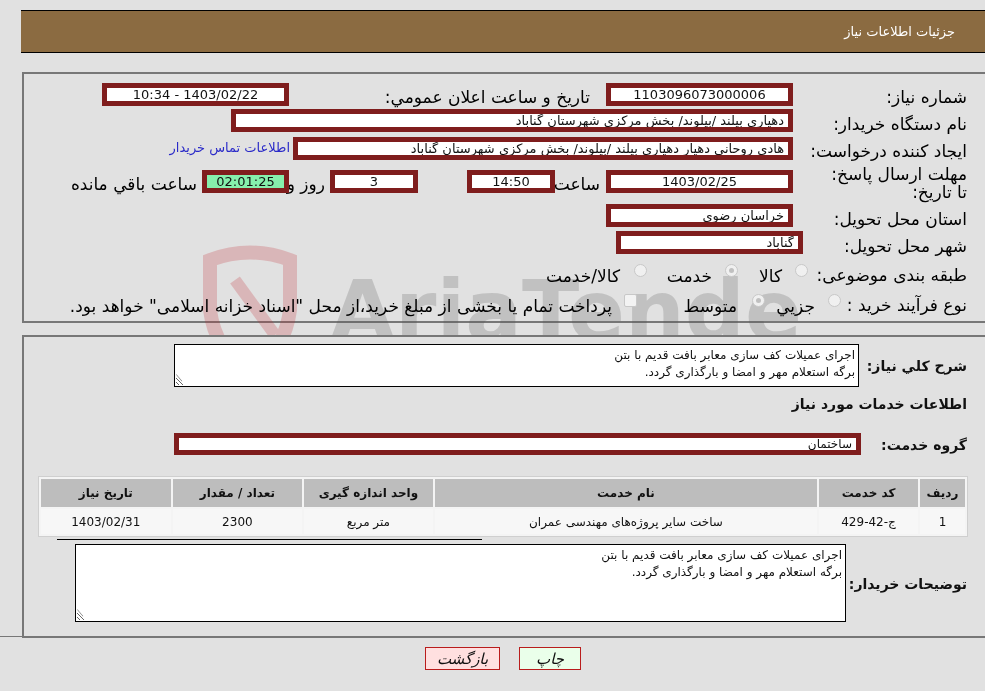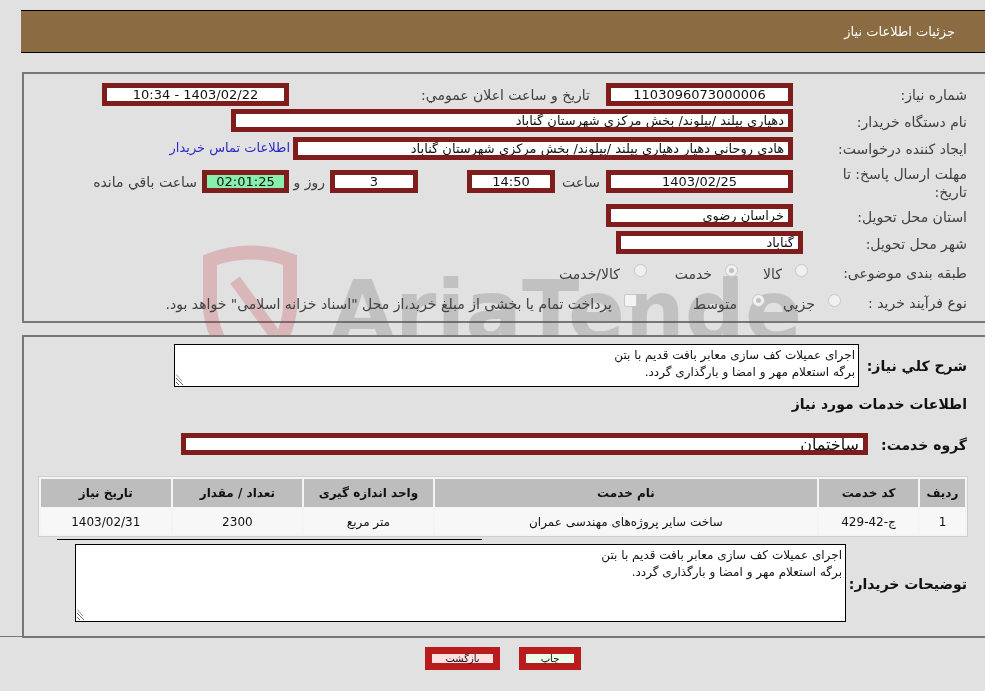--- a/index.html
+++ b/index.html
@@ -23,21 +23,21 @@
     display: flex; align-items: center;
     padding-right: 30px;
   }
   .panel {
     border: 2px solid #777;
     border-right: none;
     background: #e1e1e1;
   }
   .panel1 { left: 22px; top: 72px; width: 963px; height: 251px; }
   .panel2 { left: 22px; top: 335px; width: 963px; height: 303px; }
-  .lbl { font-size: 14px; color: #404040; white-space: nowrap; }
+  .lbl { font-size: 17px; color: #000000; white-space: nowrap; }
   .box {
     background: #fff; border: 5px solid #7f1d1d;
     height: 23px; font-size: 13px;
     display: flex; align-items: center; justify-content: center;
     white-space: nowrap; overflow: hidden;
   }
   .box.right { justify-content: flex-start; padding-right: 4px; }
   .box.yellow { background: #86efac; }
   .link { color: #2a2ac8; font-size: 13px; white-space: nowrap; cursor: pointer; }
   .radio {
@@ -65,22 +65,22 @@
     font-size: 12px;
   }
   table.svc th {
     background: #bdbdbd; font-weight: bold; height: 28px; padding: 0 6px;
     text-align: center;
   }
   table.svc td {
     background: #f7f7f7; height: 25px; text-align: center; padding: 0 6px;
   }
   .btn {
-    border: 7px solid #b91c1c; height: 23px; font-size: 10px;
-    display: flex; align-items: center; justify-content: center; cursor: pointer;
+    border: 1px solid #b91c1c; height: 23px; font-size: 15px;
+    display: flex; align-items: center; justify-content: center; cursor: pointer; font-style: italic;
   }
   .hr { background: #777; height: 1px; }
   .watermark { pointer-events: none; opacity: 0.22; }
 </style>
 </head>
 <body>
 
 <div class="abs header">
   <span>جزئیات اطلاعات نیاز</span>
 </div>
@@ -139,21 +139,21 @@
 <div class="abs panel panel2"></div>
 
 <span class="abs bold" style="right:18px;top:358px;">شرح کلي نياز:</span>
 <div class="abs ta" style="left:174px;top:344px;width:685px;height:43px;white-space:pre-line;overflow:hidden;">اجرای عمیلات کف سازی معابر بافت قدیم با بتن
 برگه استعلام مهر و امضا و بارگذاری گردد.</div>
 <span class="abs" style="left:176px;top:373px;font-size:9px;color:#555;">⟋</span>
 
 <span class="abs bold" style="right:18px;top:396px;">اطلاعات خدمات مورد نیاز</span>
 
 <span class="abs bold" style="right:18px;top:437px;">گروه خدمت:</span>
-<div class="abs box right" style="left:181px;top:433px;width:687px;height:22px;font-size:16px;padding-left:40px;">ساختمان</div>
+<div class="abs box right" style="left:174px;top:433px;width:687px;height:22px;font-size:12px;padding-left:40px;">ساختمان</div>
 
 <table class="abs svc" style="left:38px;top:476px;width:930px;">
   <thead>
     <tr>
       <th style="width:33px;">ردیف</th>
       <th style="width:96px;">کد خدمت</th>
       <th style="width:372px;">نام خدمت</th>
       <th style="width:125px;">واحد اندازه گیری</th>
       <th style="width:126px;">تعداد / مقدار</th>
       <th style="width:126px;">تاریخ نیاز</th>

